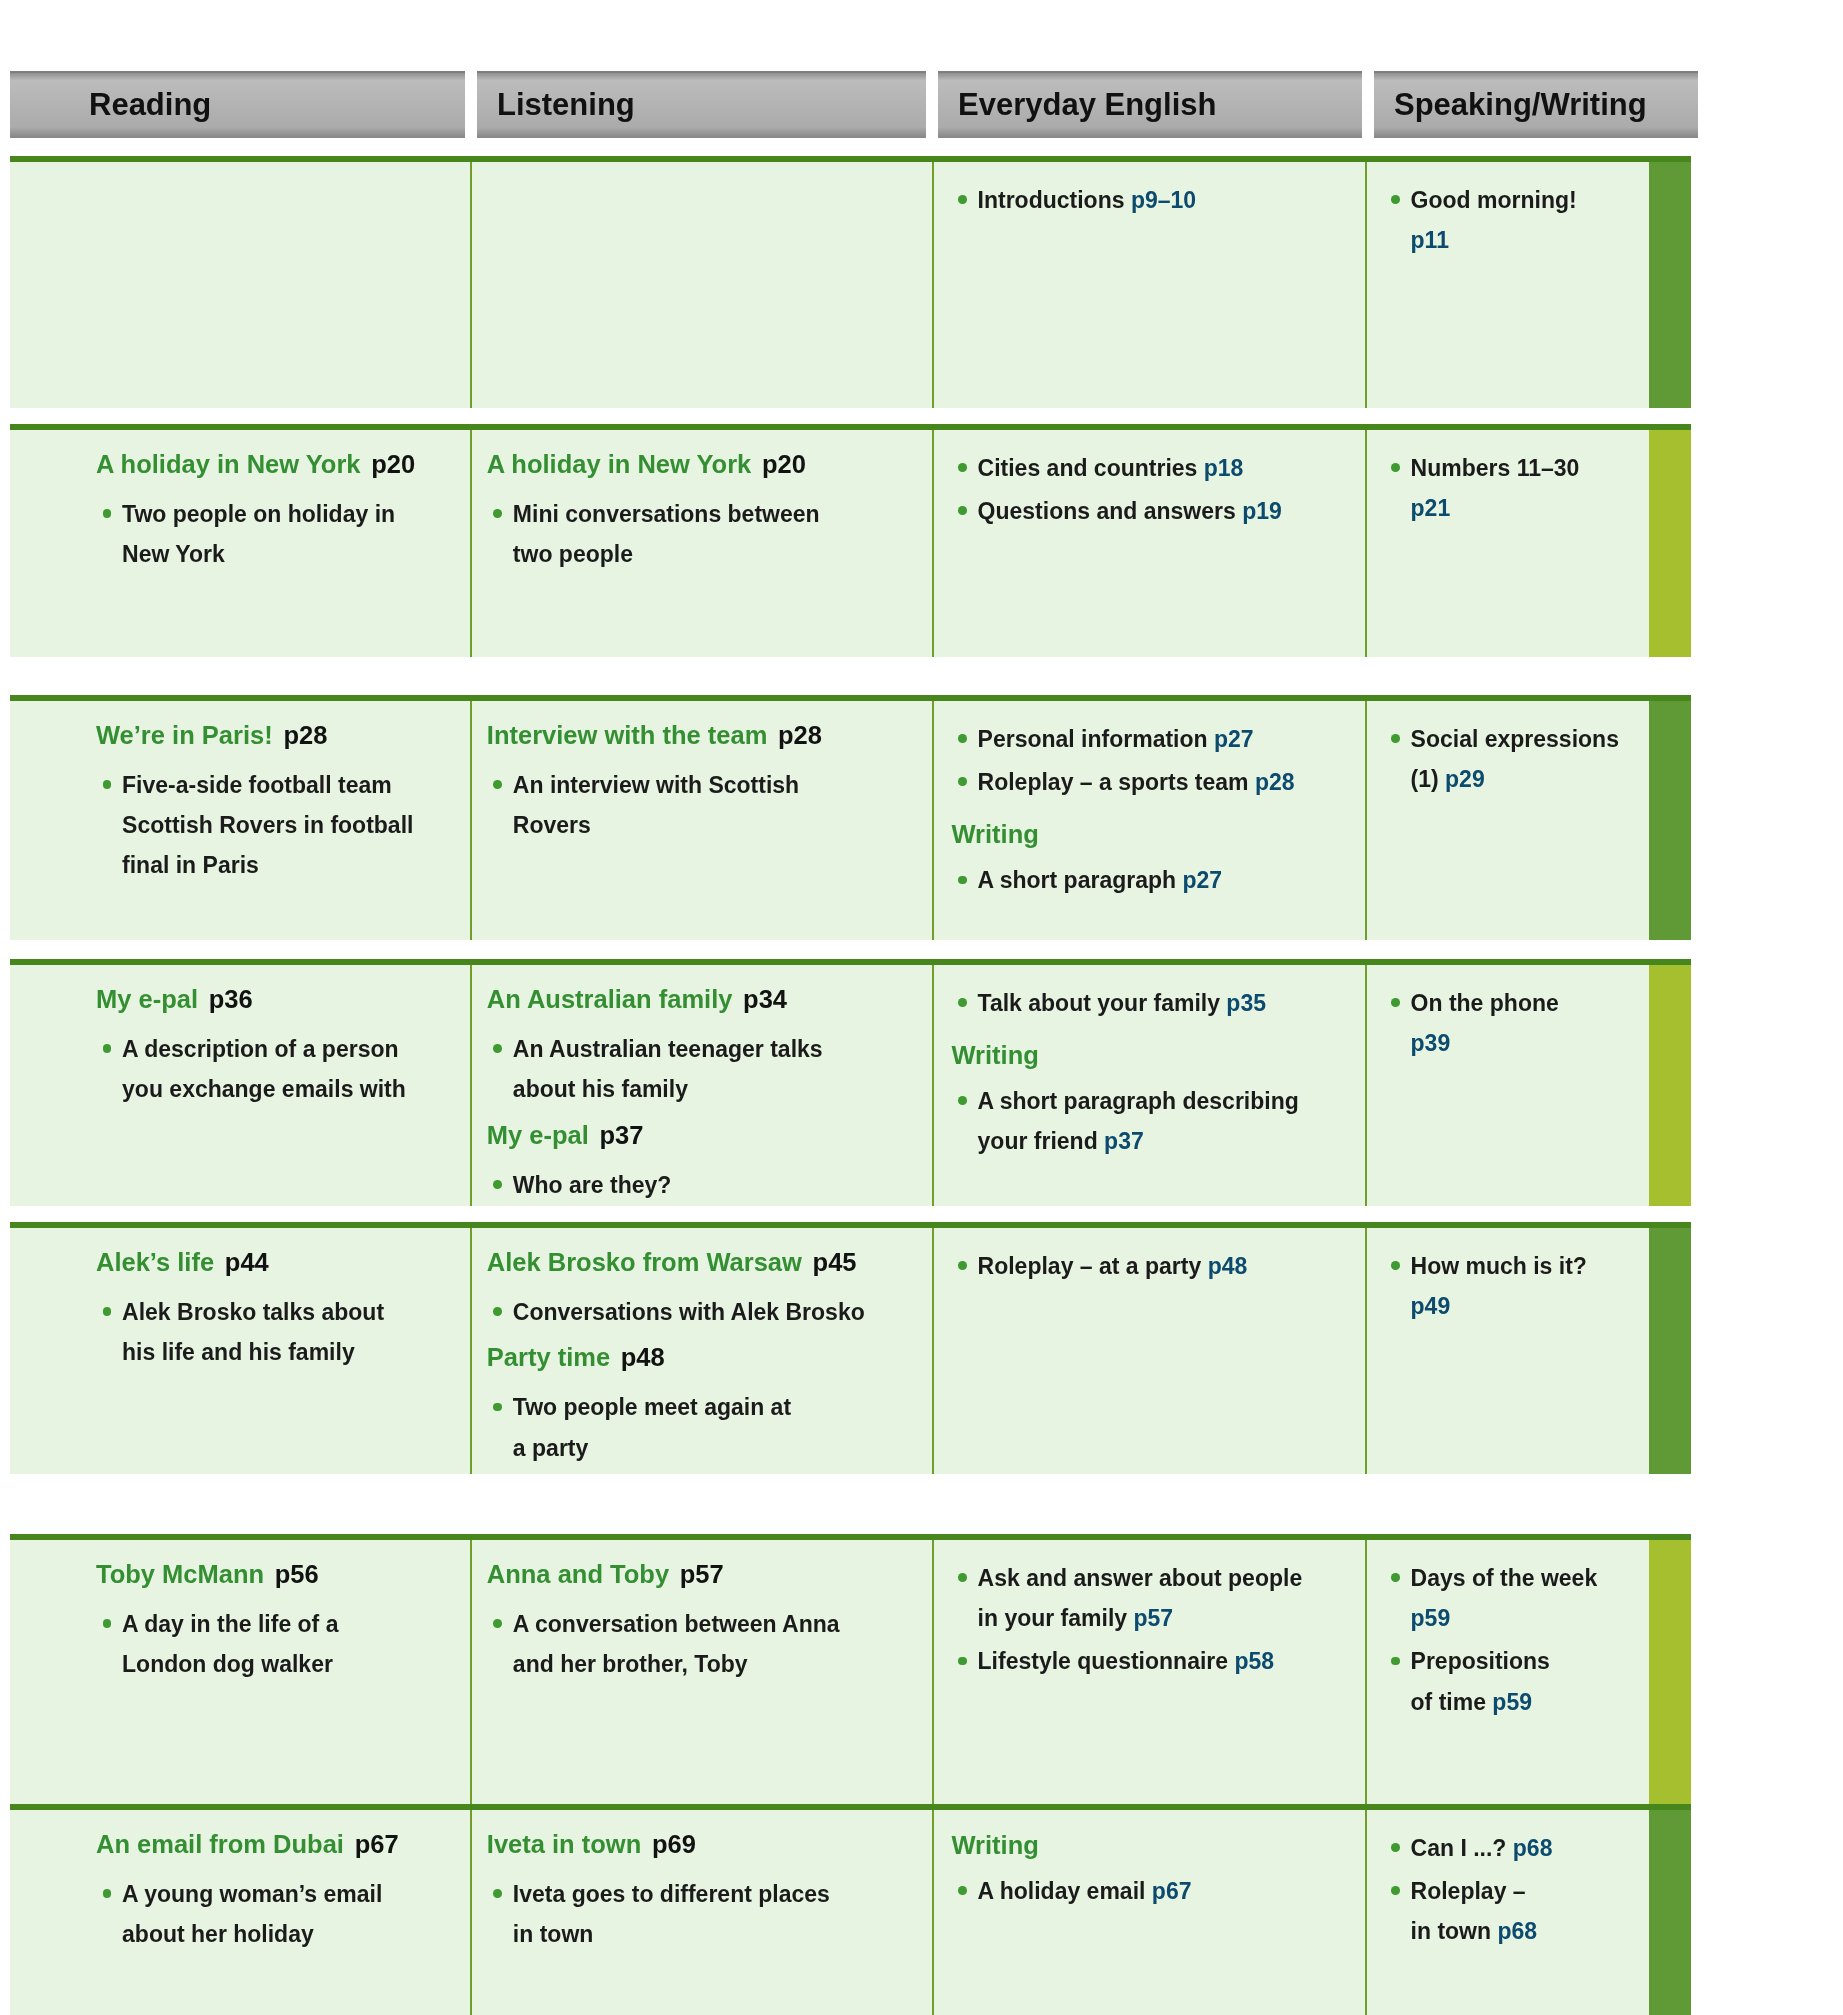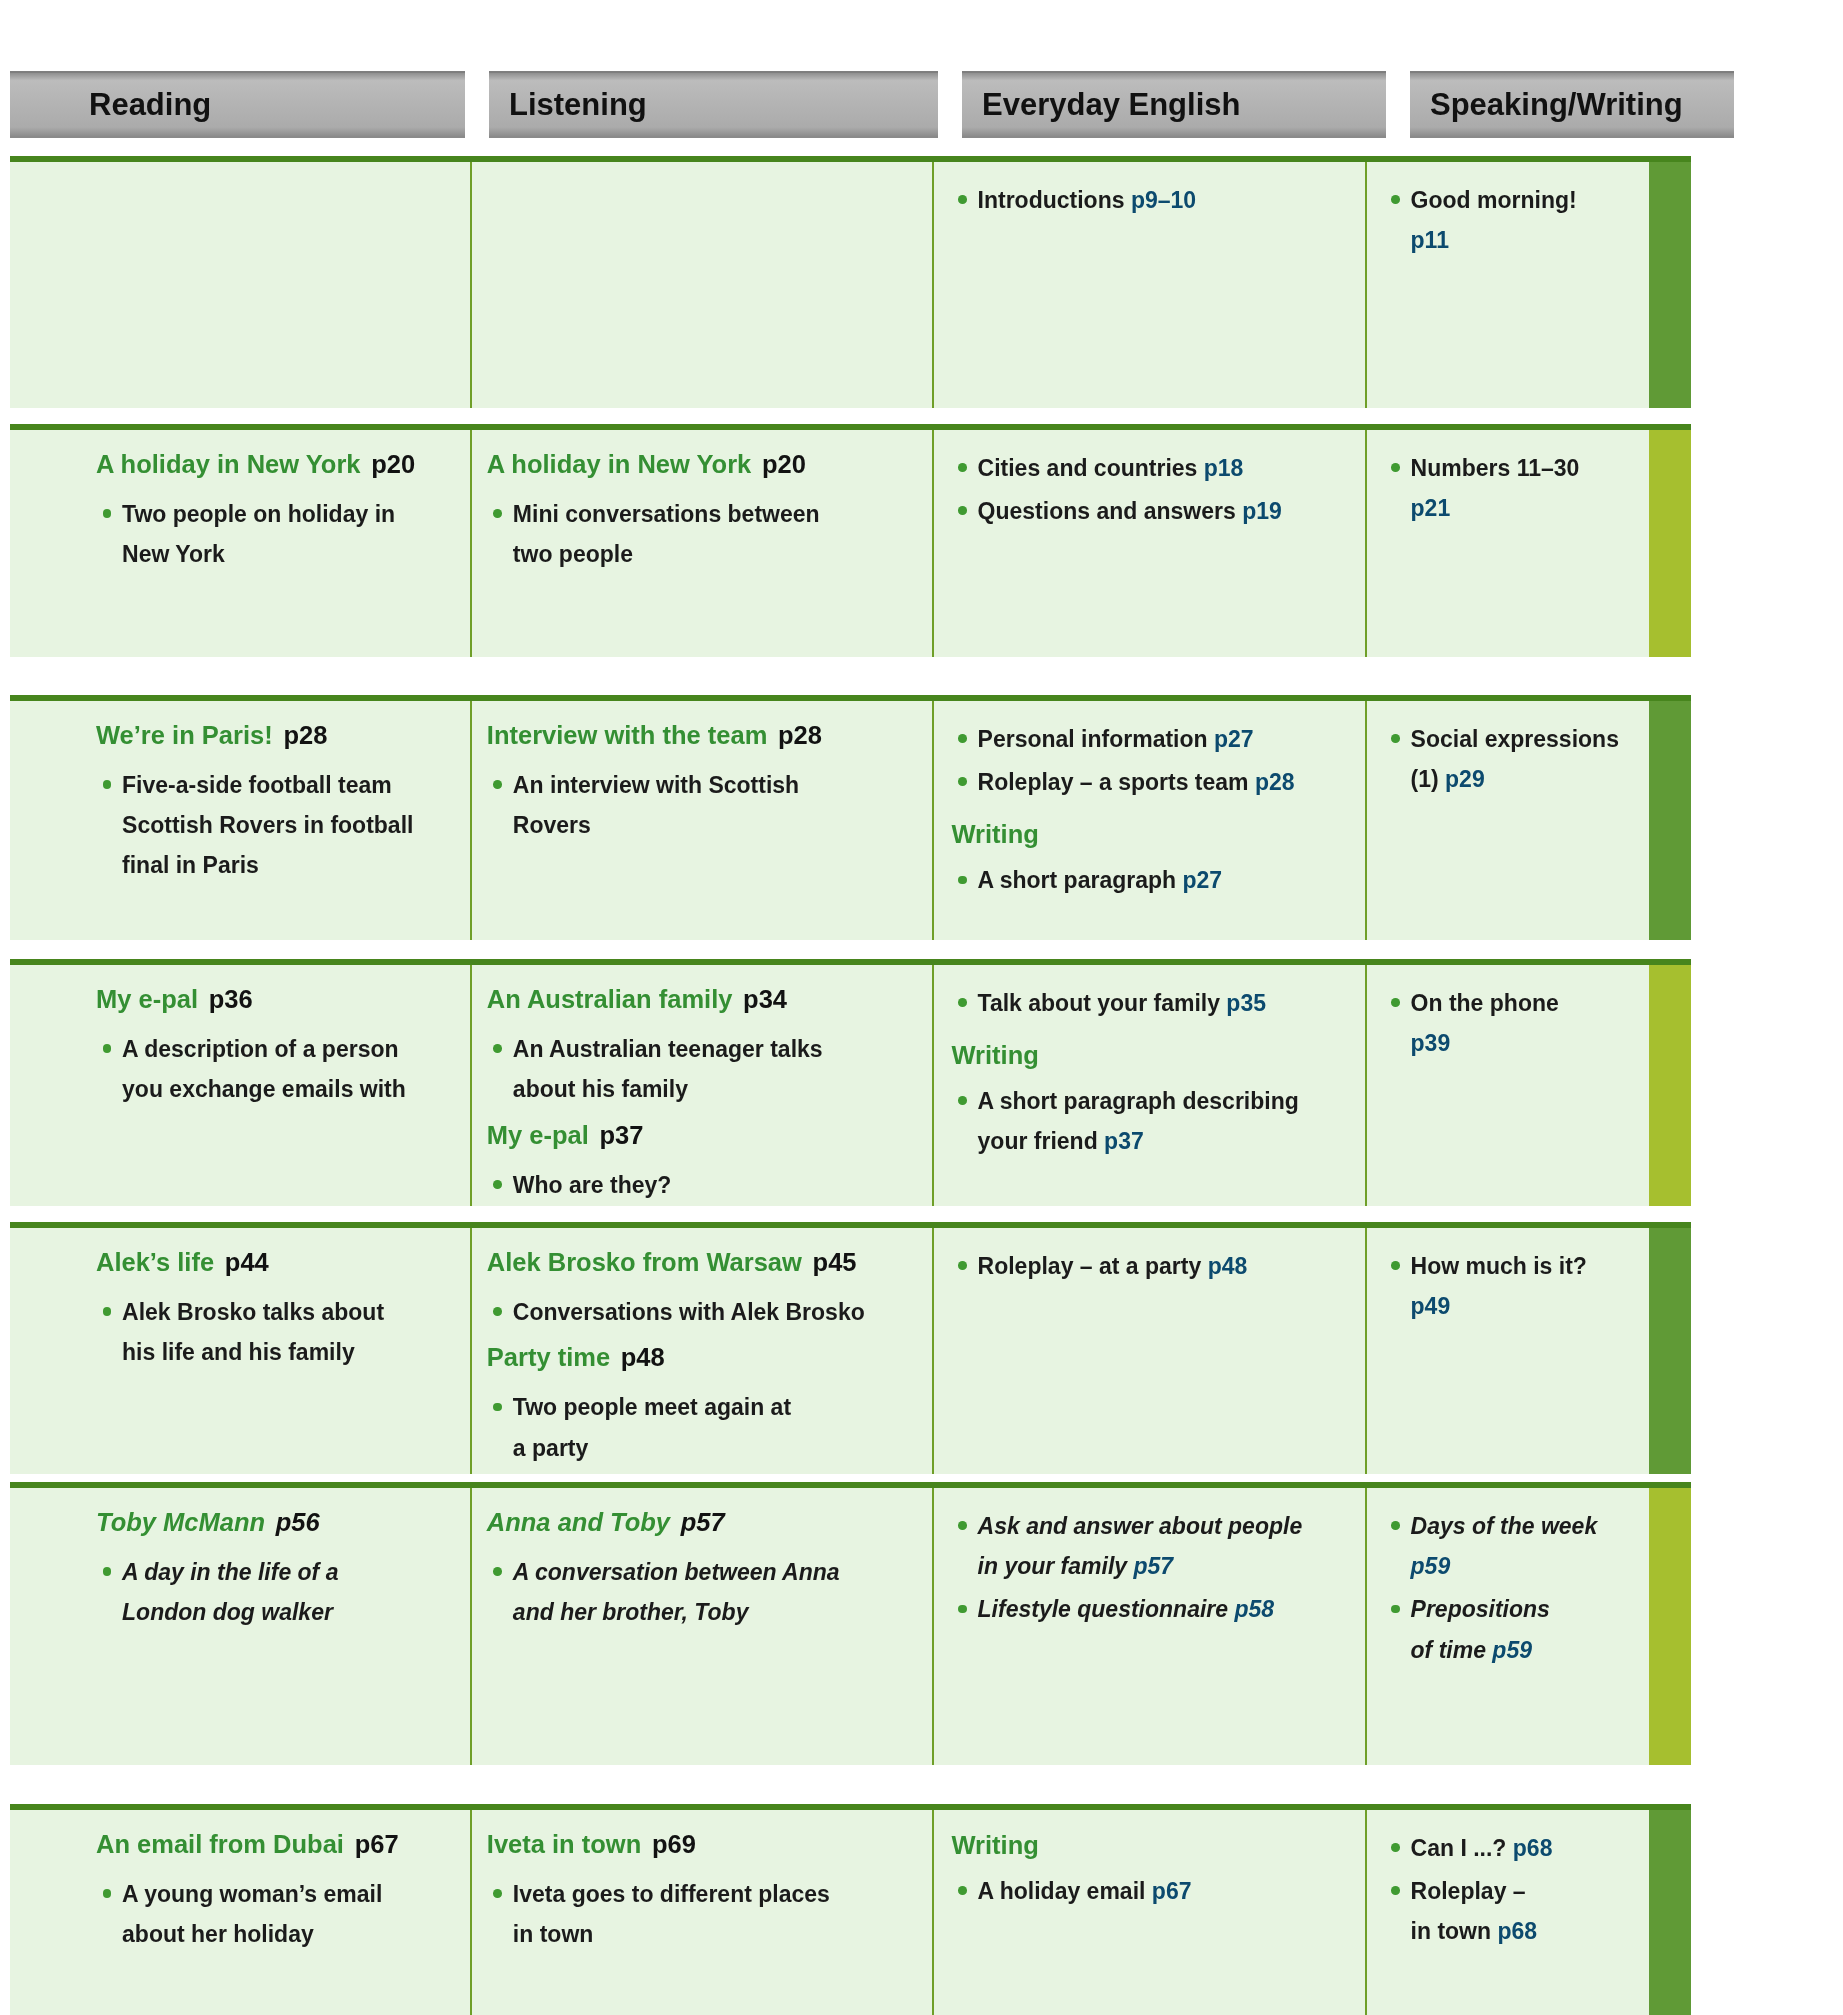--- a/index.html
+++ b/index.html
@@ -1,20 +1,20 @@
 <!DOCTYPE html>
 <html style="font-size:10.7px"><head>
 <meta charset="utf-8">
 <style>
   html,body{margin:0;padding:0;background:#ffffff;}
   .page{position:relative;width:1843px;height:2015px;background:#ffffff;overflow:hidden;
         font-family:"Liberation Sans", sans-serif;}
   
   .header{position:absolute;left:10px;top:71px;width:1416px;display:grid;
-          grid-template-columns:455px 449px 424px 324px;column-gap:24px;}
+          grid-template-columns:455px 449px 424px 324px;column-gap:12px;}
   .banner{height:67px;display:flex;align-items:center;box-sizing:border-box;
           padding-left:20px;font-size:31px;font-weight:700;color:#111111;
           background:linear-gradient(180deg,#8f8f8f 0%,#bcbcbc 12%,#b2b2b2 55%,#ababab 86%,#8c8c8c 100%);
           border-top:2px solid #7e7e7e;border-bottom:2px solid #8a8a8a;}
   .banner.b1{padding-left:79px;}
   
   .trow{position:absolute;left:10px;width:1681px;display:grid;
         grid-template-columns:460px 462px 433px 284px 42px;
         box-sizing:border-box;border-top:6.7px solid #47851d;background:#e7f4e1;}
   .cell{box-sizing:border-box;padding:17.5px 12px 9.4px 17.5px;overflow:hidden;}
@@ -231,21 +231,21 @@
     <div class="cell c4">
       <div class="bullet">
           <span class="dot"></span>
           <span class="btext"><span>How much is it?
 </span><span class="bp">p49</span></span>
         </div>
     </div>
     <div class="acc acc-green"></div>
   </div>
 
-  <div class="trow" style="top:1482px;height:283px;font-style:italic;">
+  <div class="trow" style="top:1534px;height:283px;">
     <div class="cell c1">
       <div class="hblock"><span class="ht">Toby McMann</span><span class="hp">p56</span></div>
       <div class="bullet">
           <span class="dot"></span>
           <span class="btext"><span>A day in the life of a
 London dog walker</span></span>
         </div>
     </div>
     <div class="cell c2">
       <div class="hblock"><span class="ht">Anna and Toby</span><span class="hp">p57</span></div>

